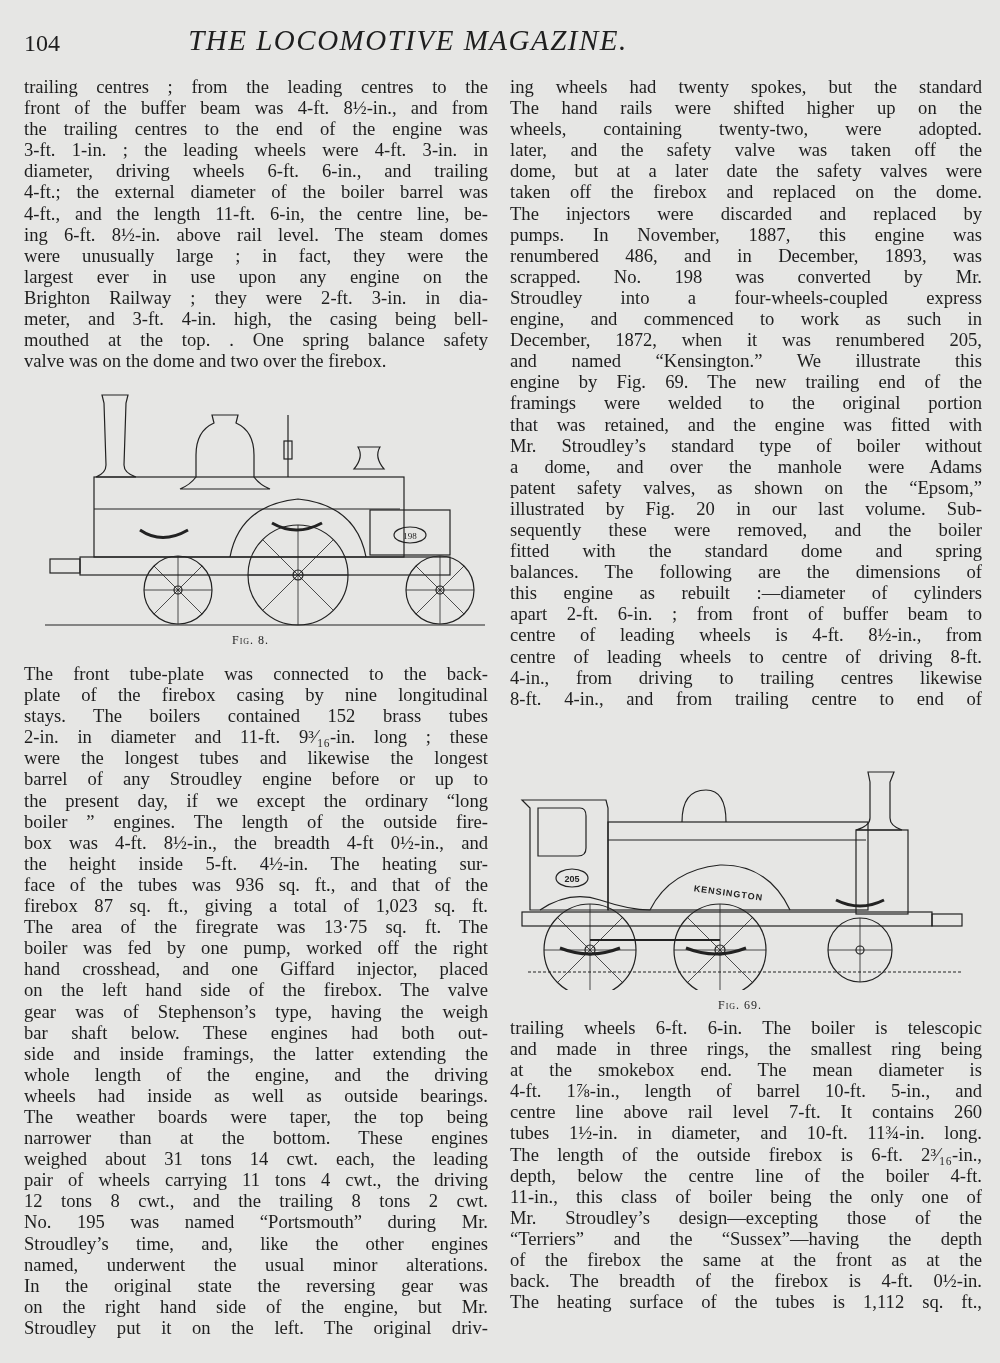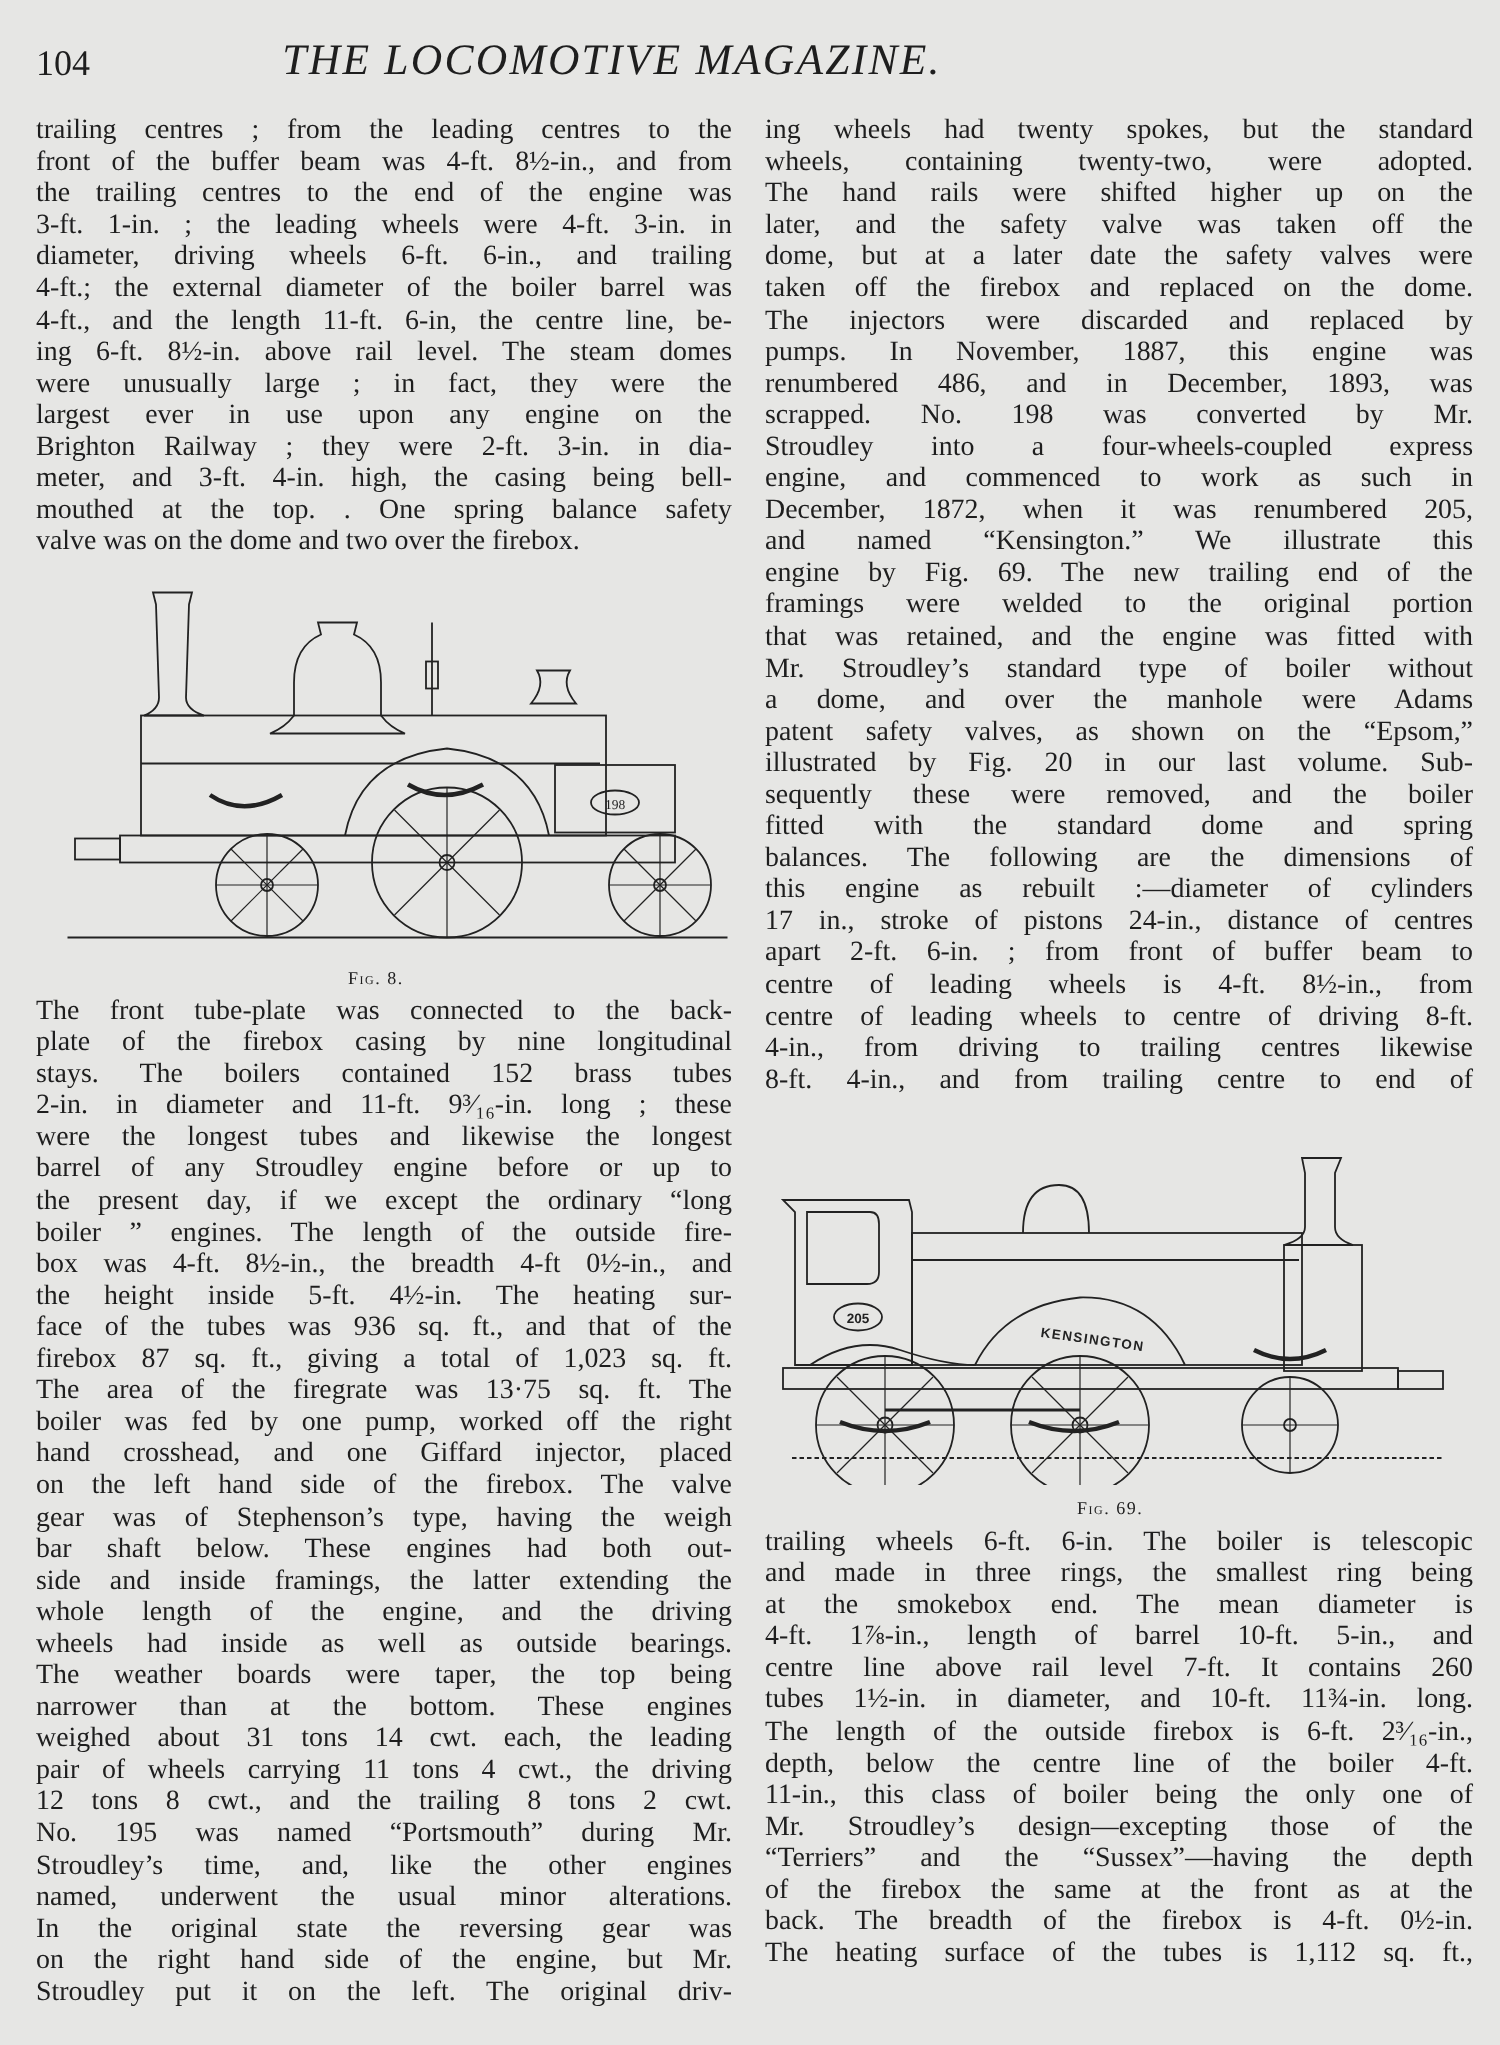--- a/index.html
+++ b/index.html
@@ -18,21 +18,21 @@
   .col .line { display: block; white-space: nowrap; text-align: justify; text-align-last: justify; height: 21.1px; }
   .col .line.last { text-align-last: left; }
   .col-left-top { left: 24px; top: 76px; width: 464px; }
   .col-left-bottom { left: 24px; top: 663px; width: 464px; }
   .col-right-top { left: 510px; top: 76px; width: 472px; }
   .col-right-bottom { left: 510px; top: 1017px; width: 472px; }
   .figure { position: absolute; }
   .fig8 { left: 40px; top: 385px; width: 450px; height: 270px; }
   .fig69 { left: 510px; top: 760px; width: 470px; height: 250px; }
   .caption { position: absolute; font-family: "Liberation Serif", serif; font-size: 12px; letter-spacing: 1px; font-variant: small-caps; }
-  .fig8 .caption { left: 192px; top: 260px; }
+  .fig8 .caption { left: 192px; top: 248px; }
   .fig69 .caption { left: 208px; top: 216px; margin-top: 22px; }
   svg { position: absolute; left: 0; top: 0; }
 </style>
 </head>
 <body>
 
 <div class="page">
 
   <div class="running-head">
     <span class="page-number">104</span>
@@ -139,22 +139,22 @@
       <span class="line">No. 195 was named “Portsmouth” during Mr.</span>
       <span class="line">Stroudley’s time, and, like the other engines</span>
       <span class="line">named, underwent the usual minor alterations.</span>
       <span class="line">In the original state the reversing gear was</span>
       <span class="line">on the right hand side of the engine, but Mr.</span>
       <span class="line">Stroudley put it on the left. The original driv-</span>
     </div>
 
   <div class="col col-right-top">
       <span class="line">ing wheels had twenty spokes, but the standard</span>
+      <span class="line">The hand rails were shifted higher up on the</span>
       <span class="line">wheels, containing twenty-two, were adopted.</span>
-      <span class="line">The hand rails were shifted higher up on the</span>
       <span class="line">later, and the safety valve was taken off the</span>
       <span class="line">dome, but at a later date the safety valves were</span>
       <span class="line">taken off the firebox and replaced on the dome.</span>
       <span class="line">The injectors were discarded and replaced by</span>
       <span class="line">pumps. In November, 1887, this engine was</span>
       <span class="line">renumbered 486, and in December, 1893, was</span>
       <span class="line">scrapped. No. 198 was converted by Mr.</span>
       <span class="line">Stroudley into a four-wheels-coupled express</span>
       <span class="line">engine, and commenced to work as such in</span>
       <span class="line">December, 1872, when it was renumbered 205,</span>
@@ -163,21 +163,20 @@
       <span class="line">framings were welded to the original portion</span>
       <span class="line">that was retained, and the engine was fitted with</span>
       <span class="line">Mr. Stroudley’s standard type of boiler without</span>
       <span class="line">a dome, and over the manhole were Adams</span>
       <span class="line">patent safety valves, as shown on the “Epsom,”</span>
       <span class="line">illustrated by Fig. 20 in our last volume. Sub-</span>
       <span class="line">sequently these were removed, and the boiler</span>
       <span class="line">fitted with the standard dome and spring</span>
       <span class="line">balances. The following are the dimensions of</span>
       <span class="line">this engine as rebuilt :—diameter of cylinders</span>
-      <span class="line">17 in., stroke of pistons 24-in., distance of centres</span>
       <span class="line">apart 2-ft. 6-in. ; from front of buffer beam to</span>
       <span class="line">centre of leading wheels is 4-ft. 8½-in., from</span>
       <span class="line">centre of leading wheels to centre of driving 8-ft.</span>
       <span class="line">4-in., from driving to trailing centres likewise</span>
       <span class="line">8-ft. 4-in., and from trailing centre to end of</span>
     </div>
 
   <div class="figure fig69">
     <svg width="470" height="230" viewBox="0 0 470 230" fill="none" stroke="#222" stroke-width="1.2">
 

